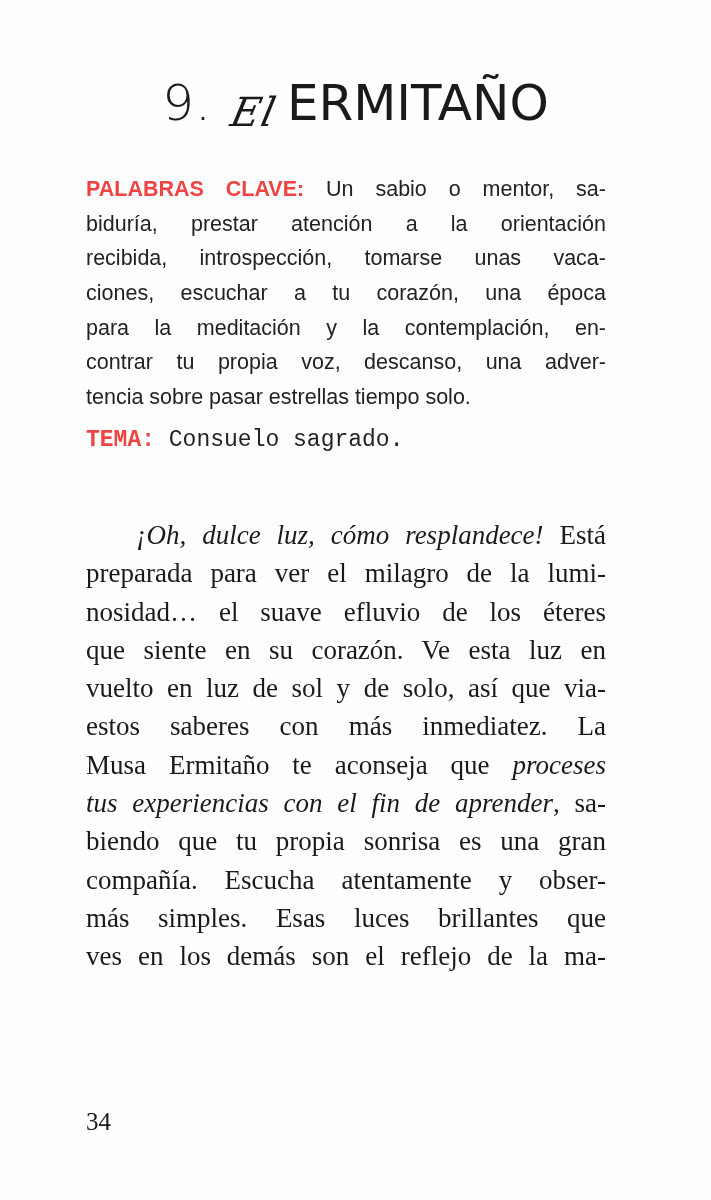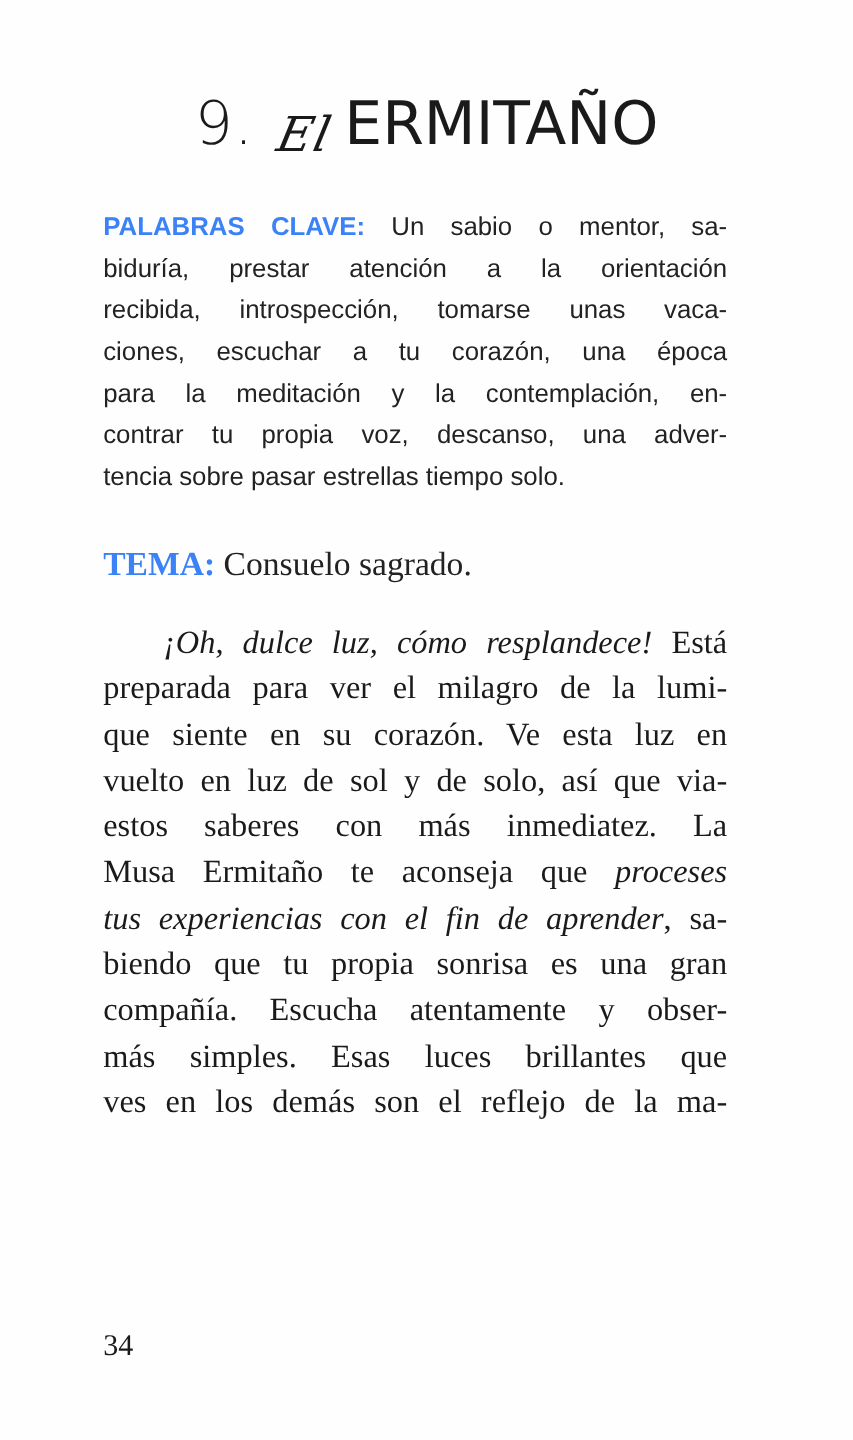--- a/index.html
+++ b/index.html
@@ -20,25 +20,25 @@
 
   .kw-block {
     position: absolute; left: 86px; width: 520px; top: 172px;
     font-family: "Liberation Sans", sans-serif; font-size: 21.5px; color: #222;
   }
   .kw-line {
     display: block; height: 34.7px; line-height: 34.7px; text-align: justify; text-align-last: justify;
     white-space: nowrap; overflow: visible;
   }
   .kw-line.last { text-align-last: left; }
-  .label { font-weight: bold; color: #3b82f6; }
+  .label { font-weight: bold; color: #ef4444; }
 
   .tema {
-    position: absolute; left: 86px; top: 454px; width: 520px;
-    font-family: Liberation Serif, serif; font-size: 28px; line-height: 34px; color: #222;
+    position: absolute; left: 86px; top: 423px; width: 520px;
+    font-family: Liberation Mono, monospace; font-size: 23px; line-height: 34px; color: #222;
   }
 
   .body-block {
     position: absolute; left: 86px; width: 520px; top: 516px;
     font-family: "Liberation Serif", serif; font-size: 27px; color: #1a1a1a;
   }
   .b-line {
     display: block; height: 38.3px; line-height: 38.3px; text-align: justify; text-align-last: justify;
     white-space: nowrap;
   }
@@ -70,20 +70,21 @@
     <span class="kw-line last">tencia sobre pasar estrellas tiempo solo.</span>
   </div>
 
   <div class="tema">
     <span class="label">TEMA:</span><span> Consuelo sagrado.</span>
   </div>
 
   <div class="body-block">
     <span class="b-line indent"><span class="it">¡Oh, dulce luz, cómo resplandece!</span><span> Está</span></span>
     <span class="b-line">preparada para ver el milagro de la lumi-</span>
+    <span class="b-line">nosidad… el suave efluvio de los éteres</span>
     <span class="b-line">que siente en su corazón. Ve esta luz en</span>
     <span class="b-line">vuelto en luz de sol y de solo, así que via-</span>
     <span class="b-line">estos saberes con más inmediatez. La</span>
     <span class="b-line"><span>Musa Ermitaño te aconseja que </span><span class="it">proceses</span></span>
     <span class="b-line"><span class="it">tus experiencias con el fin de aprender</span><span>, sa-</span></span>
     <span class="b-line">biendo que tu propia sonrisa es una gran</span>
     <span class="b-line">compañía. Escucha atentamente y obser-</span>
     <span class="b-line">más simples. Esas luces brillantes que</span>
     <span class="b-line">ves en los demás son el reflejo de la ma-</span>
   </div>

